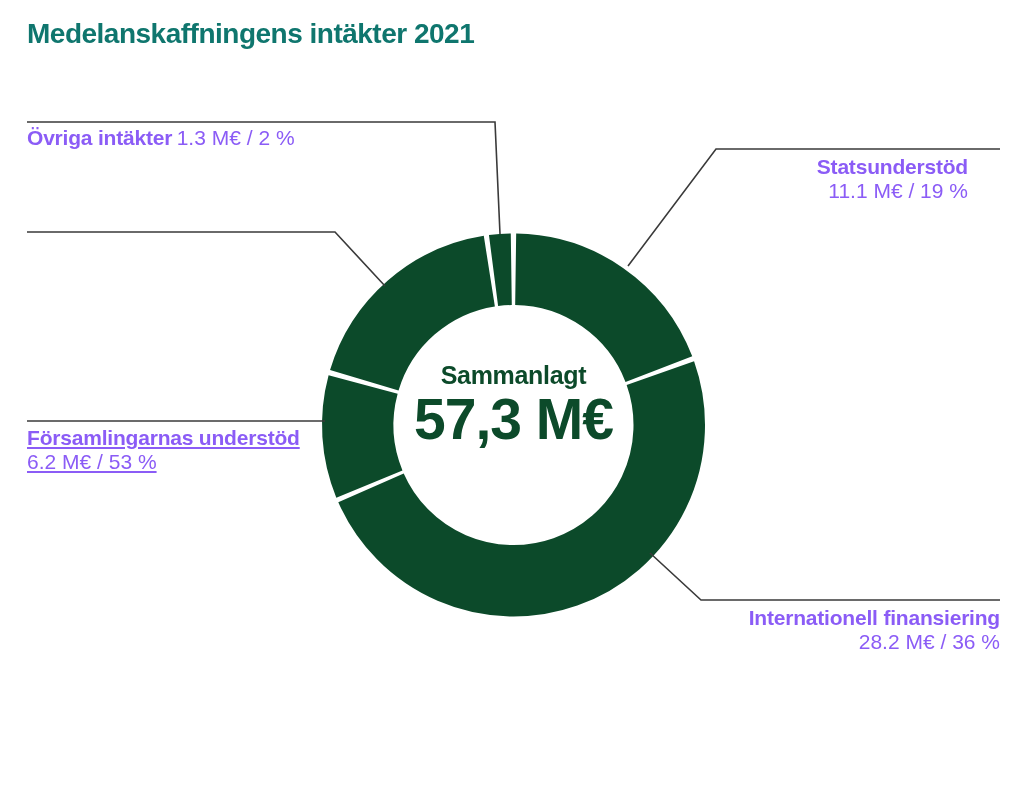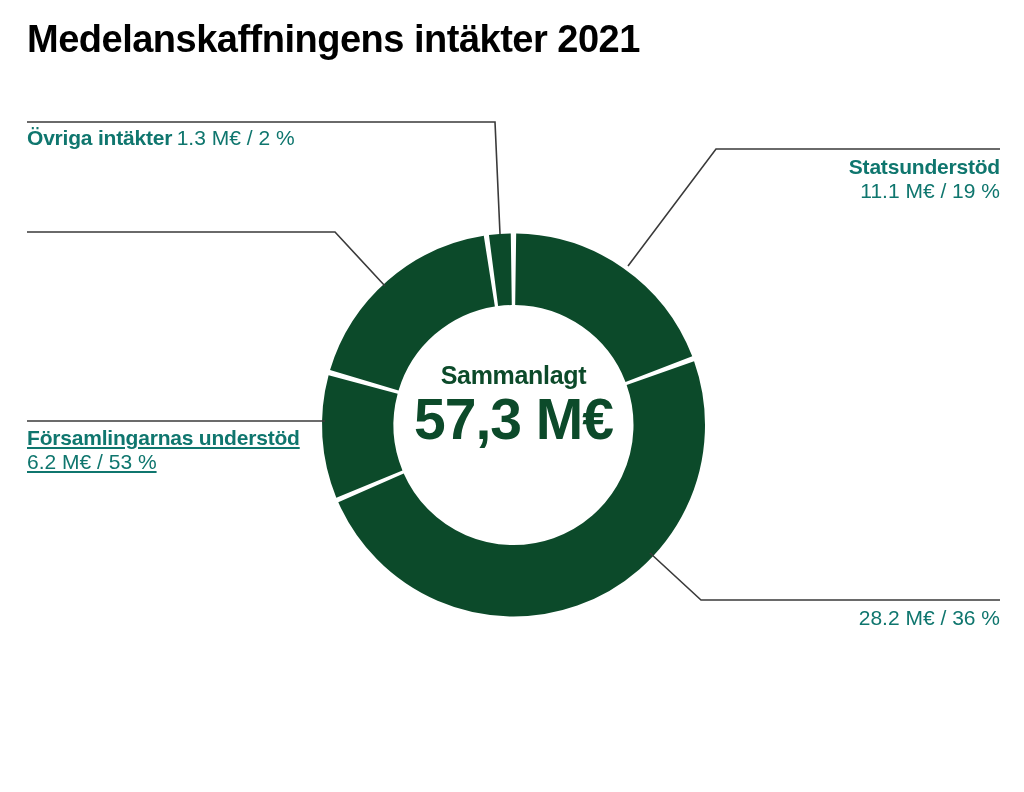--- a/index.html
+++ b/index.html
@@ -17,24 +17,24 @@
   #chart-root {
     position: absolute;
     left: 0; top: 0;
     width: 1024px;
     height: 792px;
   }
   .chart-title {
     position: absolute;
     left: 27px;
     top: 18px;
-    font-size: 38px;
+    font-size: 28px;
     font-weight: bold;
     letter-spacing: -0.5px;
-    color: #000000;
+    color: #0f766e;
     white-space: nowrap;
   }
   svg.donut-svg {
     position: absolute;
     left: 0; top: 0;
     width: 1024px;
     height: 792px;
   }
   .center-label {
     position: absolute;
@@ -51,21 +51,21 @@
     letter-spacing: -0.3px;
   }
   .center-value {
     font-size: 57px;
     font-weight: bold;
     letter-spacing: -1px;
     margin-top: 2px;
   }
   .callout {
     position: absolute;
-    color: #0f766e;
+    color: #8b5cf6;
   }
   .callout-name {
     font-size: 21px;
     font-weight: bold;
     line-height: 1.16;
     letter-spacing: -0.2px;
   }
   .callout-value {
     font-size: 21px;
     font-weight: normal;
@@ -76,21 +76,21 @@
   .callout-inline .callout-value {
     display: inline;
   }
   .align-right { text-align: right; }
   .align-left  { text-align: left;  }
 
   
   #callout-ovriga        { left: 27px;  top: 126px; width: 470px; }
   #callout-privata       { left: 27px;  top: 237px; width: 320px; }
   #callout-forsamlingarna{ left: 27px;  top: 426px; width: 320px; text-decoration: underline; }
-  #callout-stats         { left: 680px; top: 155px; width: 320px; }
+  #callout-stats         { left: 648px; top: 155px; width: 320px; }
   #callout-internationell{ left: 680px; top: 606px; width: 320px; }
 </style>
 </head>
 <body>
 
 <div id="chart-root">
 
   <div class="chart-title">Medelanskaffningens intäkter 2021</div>
 
   <svg class="donut-svg" viewBox="0 0 1024 792">
@@ -128,16 +128,17 @@
     <div class="callout-name">Församlingarnas understöd</div>
     <div class="callout-value">6.2 M€ / 53 %</div>
   </div>
 
   <div class="callout align-right" id="callout-stats">
     <div class="callout-name">Statsunderstöd</div>
     <div class="callout-value">11.1 M€ / 19 %</div>
   </div>
 
   <div class="callout align-right" id="callout-internationell">
+    <div class="callout-name">Internationell finansiering</div>
     <div class="callout-value">28.2 M€ / 36 %</div>
   </div>
 
 </div>
 
 </body></html>

